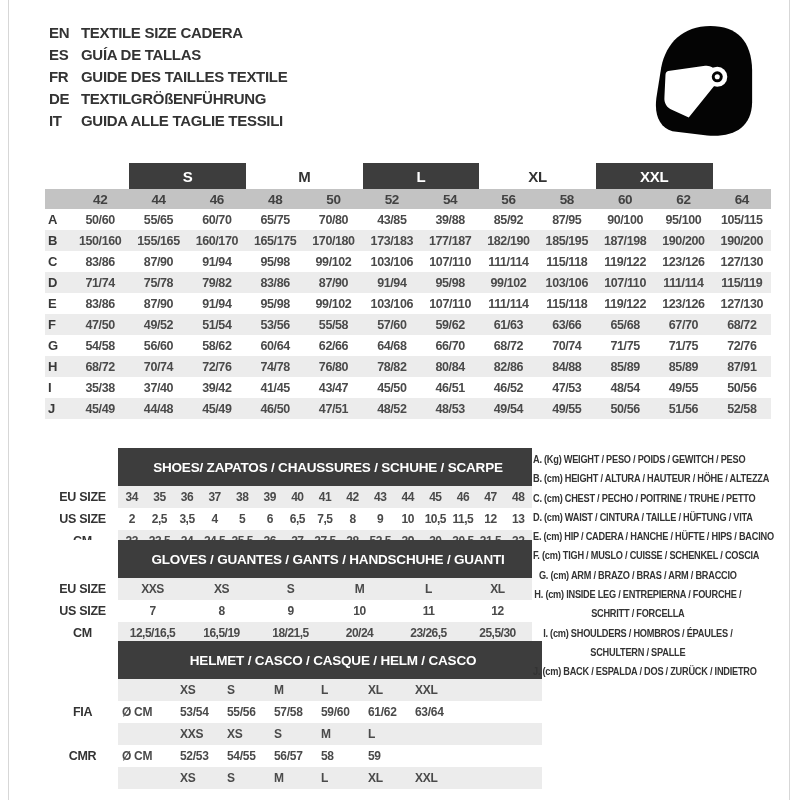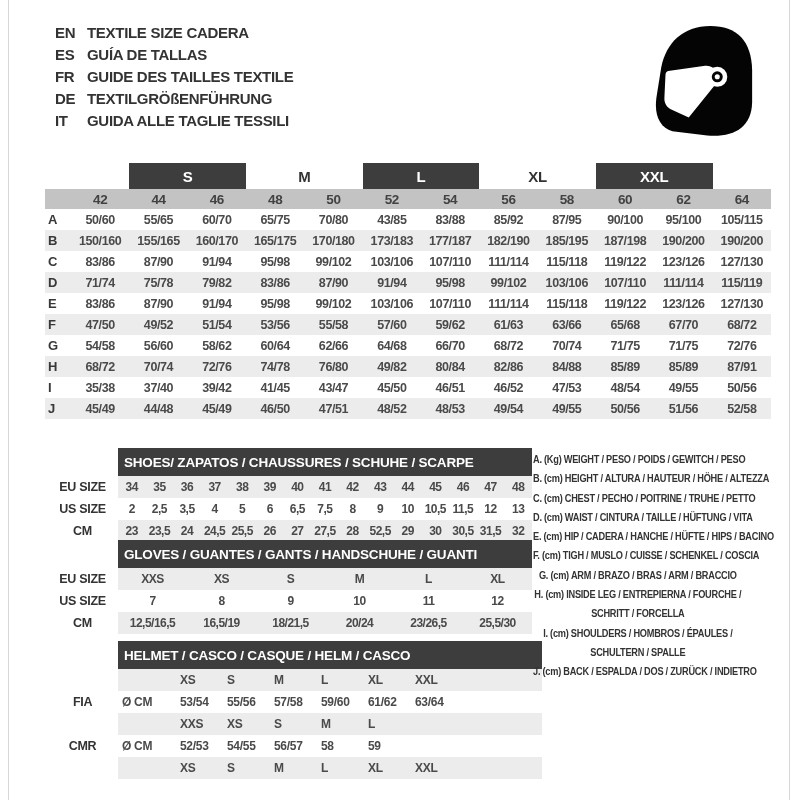--- a/index.html
+++ b/index.html
@@ -3,21 +3,21 @@
 <meta charset="utf-8">
 <style>
   html,body{margin:0;padding:0;background:#fff;}
   .canvas{position:relative;width:800px;height:800px;background:#ffffff;overflow:hidden;
           font-family:"Liberation Sans",sans-serif;color:#3d3d3d;}
   .frame-line{position:absolute;top:0;bottom:0;width:1px;background:#d7d7d7;}
   .frame-left{left:8px;}
   .frame-right{left:789px;}
 
   
-  .langs{position:absolute;left:55px;top:22px;}
+  .langs{position:absolute;left:49px;top:22px;}
   .lang-row{display:flex;font-size:15px;font-weight:bold;line-height:22px;color:#333;letter-spacing:-0.3px;}
   .lang-code{width:32px;flex:0 0 32px;}
 
   
   .helmet-wrap{position:absolute;left:650px;top:24px;width:106px;height:112px;}
 
   
   table{border-collapse:collapse;table-layout:fixed;}
   td,th{padding:0;overflow:hidden;white-space:nowrap;}
 
@@ -29,21 +29,21 @@
   .main-table tr.bands td{height:26px;font-size:15px;color:#333;letter-spacing:-0.2px;text-align:center;padding-left:0;}
   .main-table tr.bands td.dark{background:#3d3d3d;color:#ffffff;}
   .main-table tr.numbers td{background:#c3c3c3;color:#424242;font-size:13.5px;height:20px;text-align:center;padding-left:0;}
   .main-table tr.stripe td{background:#ececec;}
 
   
   .sub-table{position:absolute;left:45px;}
   .sub-table col.outer{width:73px;}
   .sub-table th{text-align:center;font-size:12.5px;font-weight:bold;color:#333;padding-left:2px;letter-spacing:-0.3px;background:#fff;}
   .sub-table td{font-size:12px;font-weight:bold;color:#4a4a4a;text-align:center;height:22px;letter-spacing:-0.5px;}
-  .sub-table td.darkbar{background:#3d3d3d;color:#ffffff;text-align:left;padding-left:6px;font-size:13.5px;letter-spacing:-0.2px;height:28px;}
+  .sub-table td.darkbar{background:#3d3d3d;color:#ffffff;text-align:center;padding-left:6px;font-size:13.5px;letter-spacing:-0.2px;height:38px;}
   .sub-table tr.stripe td{background:#ececec;}
   .shoes{top:448px;width:487px;}
   .gloves{top:540px;width:487px;}
   .helm{top:604px;width:497px;margin-top:37px;}
   .helm td{text-align:left;padding-left:4px;letter-spacing:-0.3px;}
   .helm col.hc0{width:58px;}
   .helm col.hcs{width:47px;}
   .helm col.hclast{width:131px;}
   .helm td.darkbar{padding-left:6px;}
 
@@ -123,21 +123,21 @@
           <td>64</td>
         </tr>
     <tr>
           <td>A</td>
           <td>50/60</td>
           <td>55/65</td>
           <td>60/70</td>
           <td>65/75</td>
           <td>70/80</td>
           <td>43/85</td>
-          <td>83/88</td>
+          <td>39/88</td>
           <td>85/92</td>
           <td>87/95</td>
           <td>90/100</td>
           <td>95/100</td>
           <td>105/115</td>
         </tr>
     <tr class="stripe">
           <td>B</td>
           <td>150/160</td>
           <td>155/165</td>
@@ -227,21 +227,21 @@
           <td>71/75</td>
           <td>72/76</td>
         </tr>
     <tr class="stripe">
           <td>H</td>
           <td>68/72</td>
           <td>70/74</td>
           <td>72/76</td>
           <td>74/78</td>
           <td>76/80</td>
-          <td>49/82</td>
+          <td>78/82</td>
           <td>80/84</td>
           <td>82/86</td>
           <td>84/88</td>
           <td>85/89</td>
           <td>85/89</td>
           <td>87/91</td>
         </tr>
     <tr>
           <td>I</td>
           <td>35/38</td>

